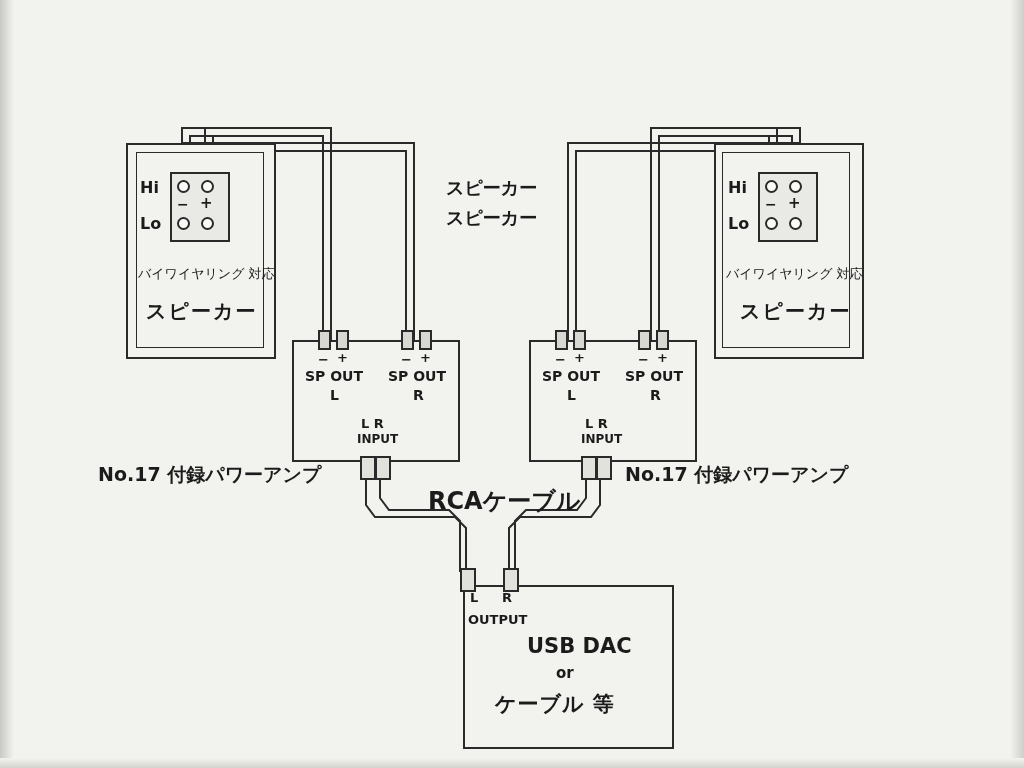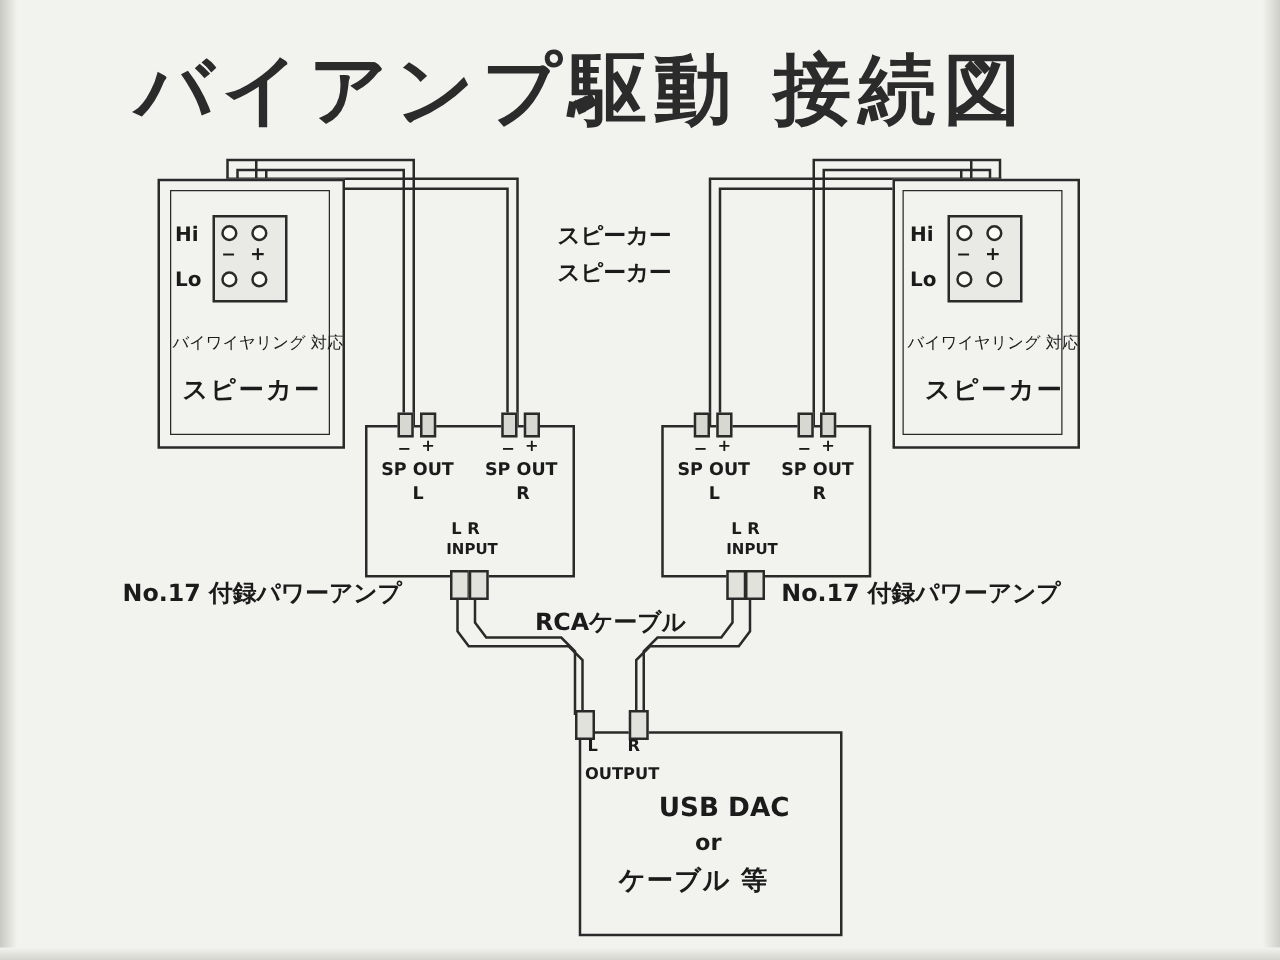--- a/index.html
+++ b/index.html
@@ -102,21 +102,20 @@
 </style>
 </head>
 <body>
 
 <div id="page">
 
   <div class="paper-edge-left"></div>
   <div class="paper-edge-right"></div>
   <div class="paper-edge-bottom"></div>
 
-  <div class="title">バイアンプ駆動 接続図</div>
 
   <svg class="wires" viewBox="0 0 1024 768">
     <g fill="none" stroke="#2a2a2a" stroke-width="2">
 
       <path d="M182,185 L182,128 L331,128 L331,340"></path>
       <path d="M190,185 L190,136 L323,136 L323,340"></path>
 
       <path d="M182,222 L182,143 L414,143 L414,340"></path>
       <path d="M190,222 L190,151 L406,151 L406,340"></path>
 
@@ -225,28 +224,28 @@
   <div class="lbl" style="left:650px; top:387px; font-size:14px; font-weight:bold;">R</div>
 
   <div class="lbl" style="left:585px; top:416px; font-size:13px; font-weight:bold;">L R</div>
   <div class="lbl" style="left:581px; top:432px; font-size:12px; font-weight:bold;">INPUT</div>
 
   <div class="rca-plug" style="left:581px; top:456px;"></div>
   <div class="rca-plug" style="left:596px; top:456px;"></div>
 
   <div class="lbl" style="left:625px; top:462px; font-size:19px; font-weight:bold;">No.17 付録パワーアンプ</div>
 
-  <div class="lbl" style="left:428px; top:485px; font-size:19px; font-weight:bold;">RCAケーブル</div>
+  <div class="lbl" style="left:428px; top:485px; font-size:24px; font-weight:bold;">RCAケーブル</div>
 
   <div class="box" style="left:463px; top:585px; width:207px; height:160px;"></div>
 
   <div class="rca-plug" style="left:460px; top:568px;"></div>
   <div class="rca-plug" style="left:503px; top:568px;"></div>
 
   <div class="lbl" style="left:470px; top:590px; font-size:13px; font-weight:bold;">L</div>
   <div class="lbl" style="left:502px; top:590px; font-size:13px; font-weight:bold;">R</div>
   <div class="lbl" style="left:468px; top:612px; font-size:13px; font-weight:bold;">OUTPUT</div>
 
   <div class="lbl" style="left:527px; top:634px; font-size:21px; font-weight:bold;">USB DAC</div>
-  <div class="lbl" style="left:556px; top:664px; font-size:18px; font-weight:bold;">or</div>
+  <div class="lbl" style="left:556px; top:664px; font-size:15px; font-weight:bold;">or</div>
   <div class="lbl" style="left:495px; top:690px; font-size:21px; font-weight:bold; letter-spacing:1px;">ケーブル 等</div>
 
 </div>
 
 </body></html>

